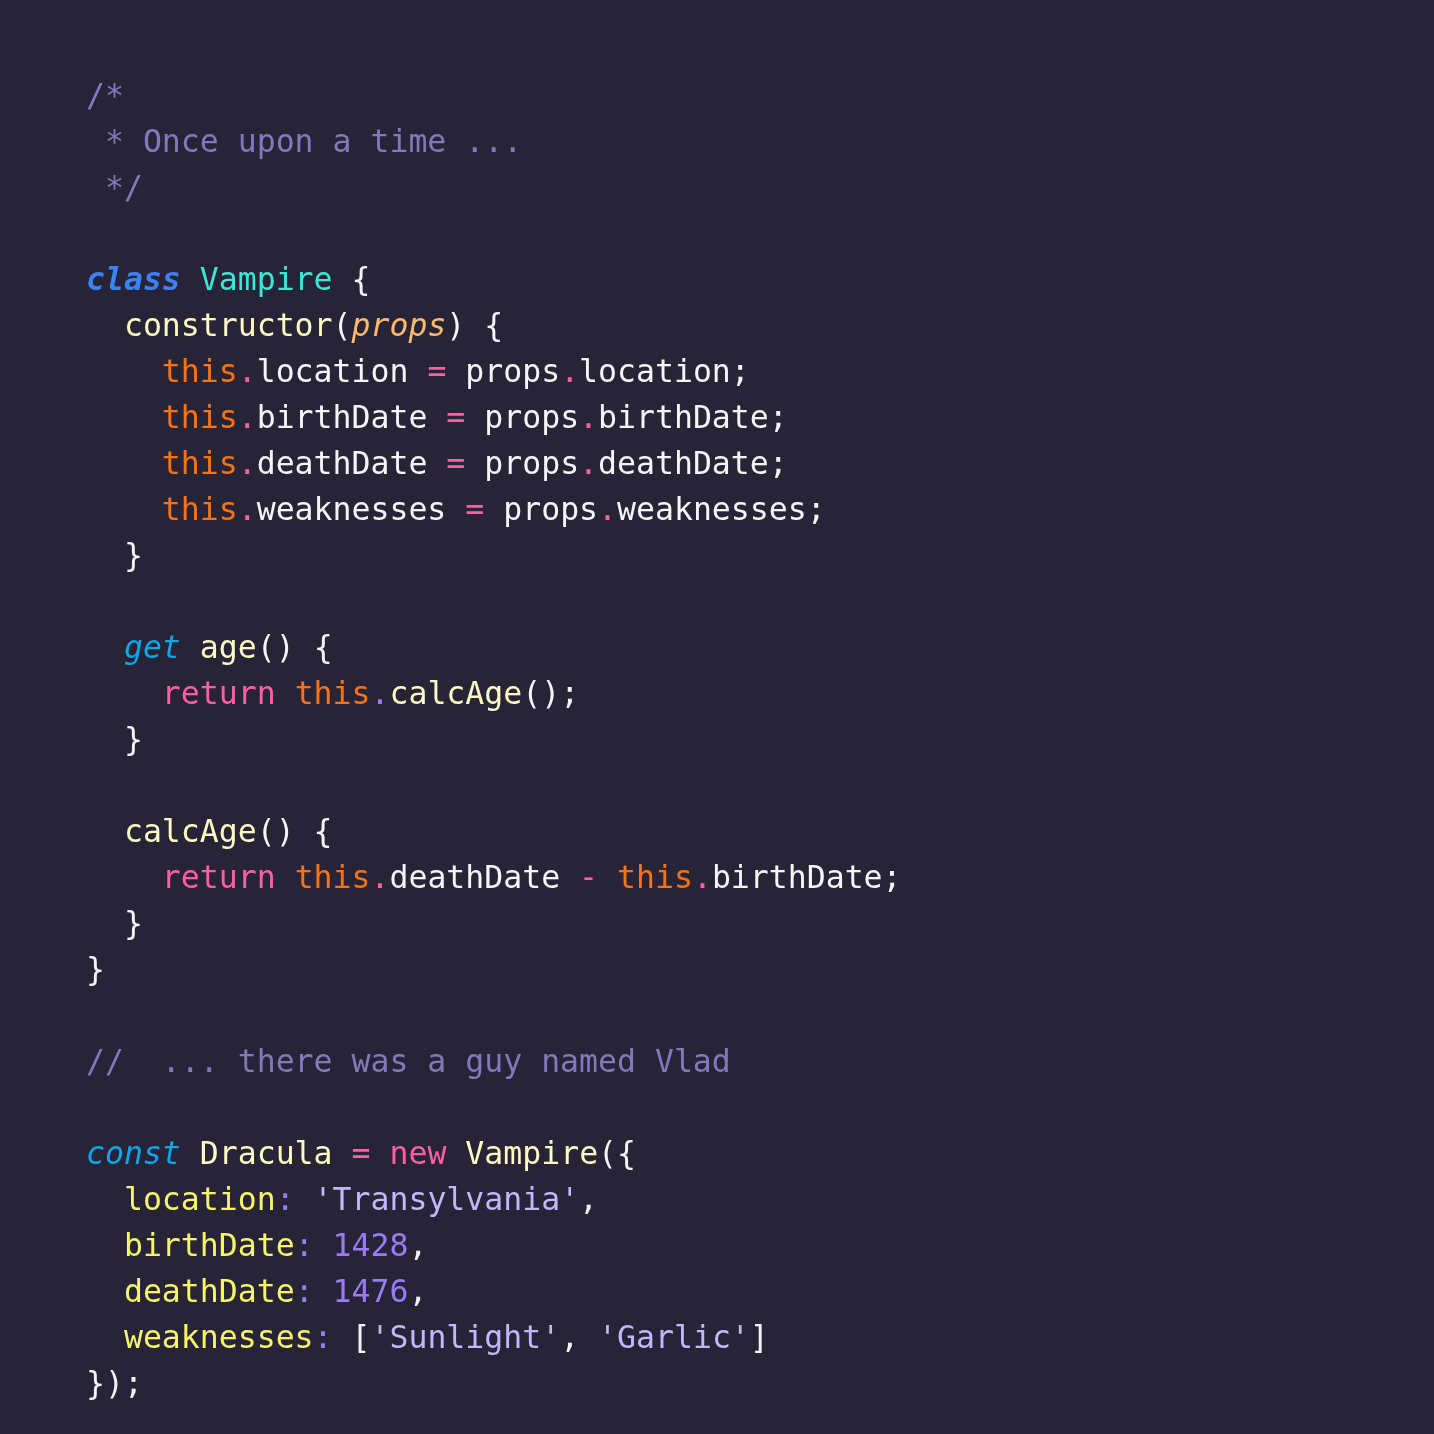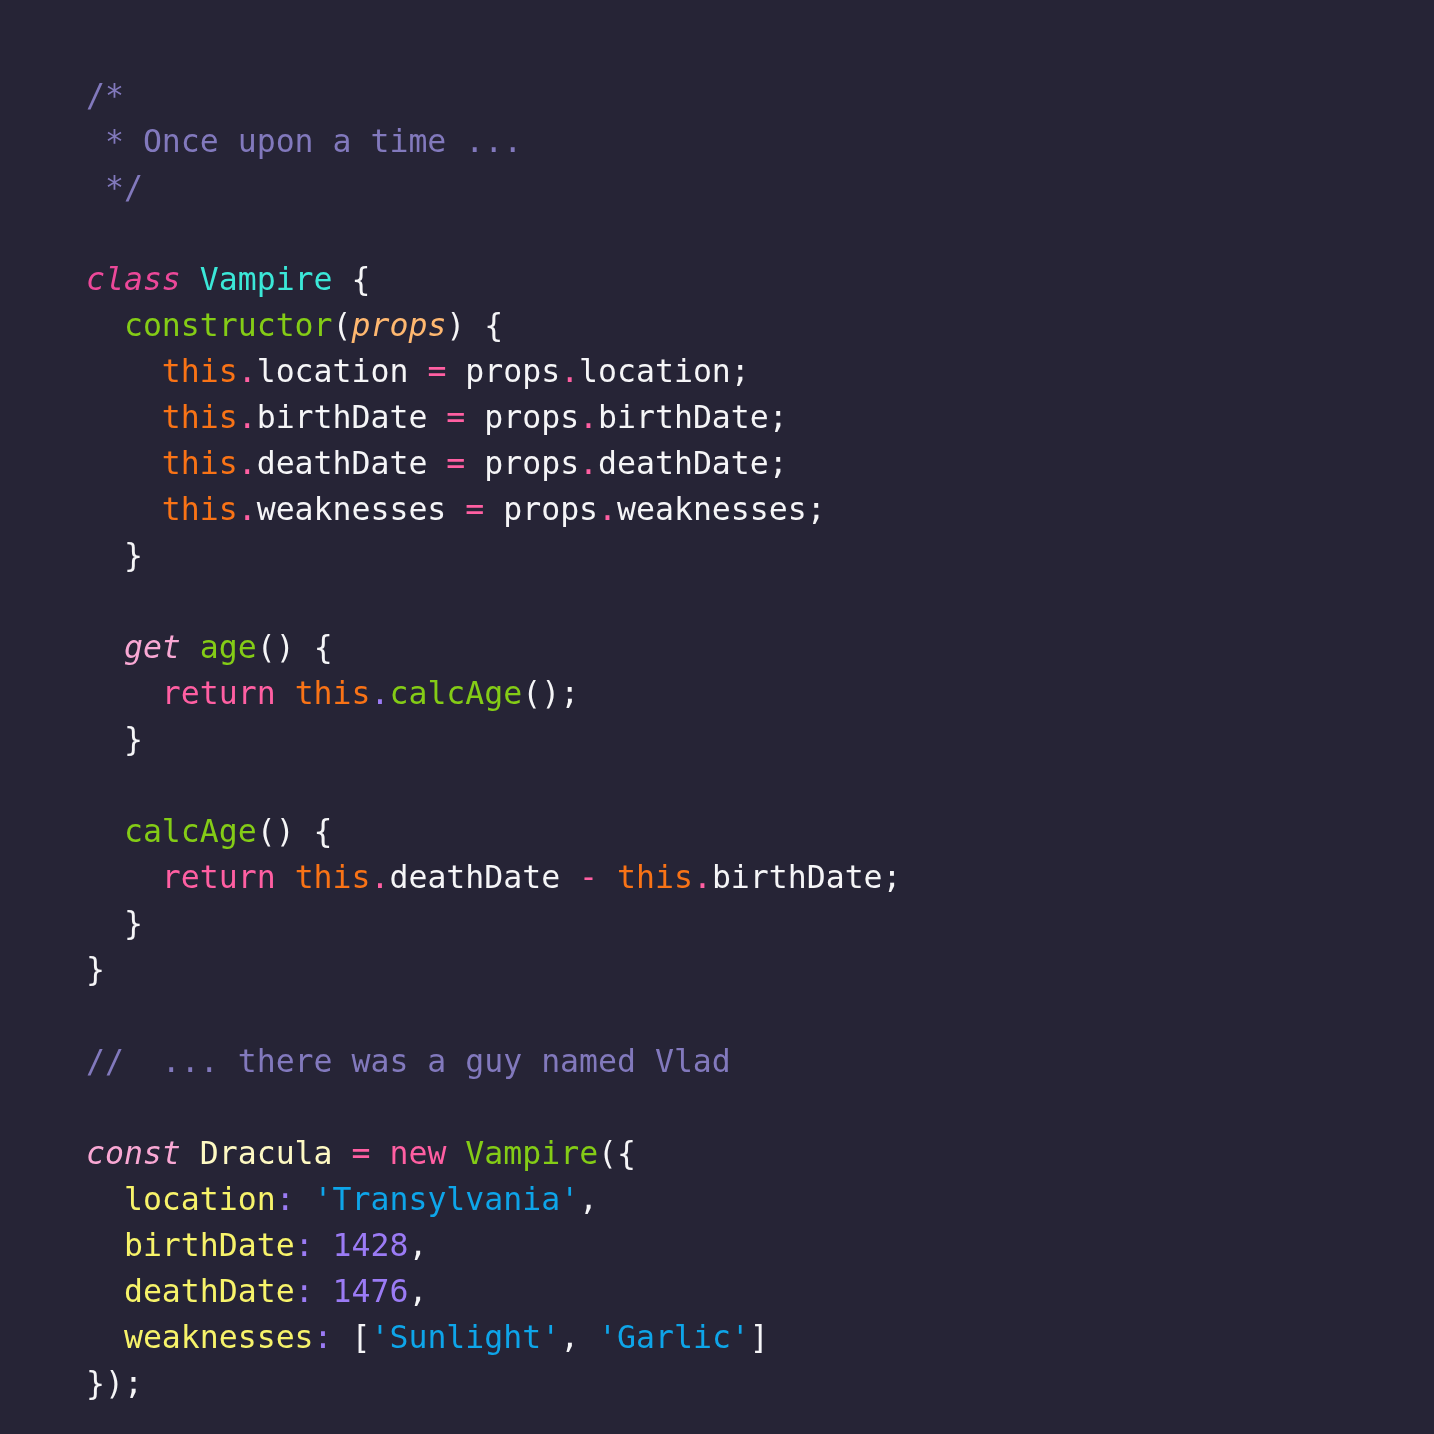--- a/index.html
+++ b/index.html
@@ -31,34 +31,34 @@
   .line {
     height: 46px;
     white-space: pre;
   }
   .line.blank {
     height: 46px;
   }
   
   .t-comment  { color: #8279bd; }
   .t-keyword  { color: #ff5fa2; margin-top: 44px; }
-  .t-kw-decl  { color: #f9a8d4; font-style: italic; }
-  .t-kw-class { color: #ec4899; font-style: italic; }
+  .t-kw-decl  { color: #0ea5e9; font-style: italic; }
+  .t-kw-class { color: #3b82f6; font-style: italic; font-weight: bold; }
   .t-class    { color: #3be8d8; }
-  .t-func     { color: #84cc16; }
+  .t-func     { color: #fef9c3; }
   .t-param    { color: #ffb870; font-style: italic; }
   .t-this     { color: #f97316; }
   .t-punct    { color: #f5f5f7; }
   .t-plain    { color: #fef9c3; }
   .t-op       { color: #ff5fa2; }
   .t-dot-pink { color: #ff5fa2; }
   .t-dot-purp { color: #9b7bf5; }
   .t-prop     { color: #f5f5f7; }
   .t-key      { color: #f7f36a; }
-  .t-string   { color: #0ea5e9; }
+  .t-string   { color: #c4b5fd; }
   .t-number   { color: #9b7bf5; }
   .t-colon    { color: #9b7bf5; }
 </style>
 </head>
 <body>
 
 <div id="code-surface">
   <pre class="code-block" id="code-block"><div class="line"><span class="t-comment">/*</span></div><div class="line"><span class="t-comment"> * Once upon a time ...</span></div><div class="line"><span class="t-comment"> */</span></div><div class="line blank">&nbsp;</div><div class="line"><span class="t-kw-class">class</span><span class="t-plain"> </span><span class="t-class">Vampire</span><span class="t-plain"> </span><span class="t-punct">{</span></div><div class="line"><span class="t-plain">  </span><span class="t-func">constructor</span><span class="t-punct">(</span><span class="t-param">props</span><span class="t-punct">)</span><span class="t-plain"> </span><span class="t-punct">{</span></div><div class="line"><span class="t-plain">    </span><span class="t-this">this</span><span class="t-dot-pink">.</span><span class="t-prop">location</span><span class="t-plain"> </span><span class="t-op">=</span><span class="t-plain"> </span><span class="t-prop">props</span><span class="t-dot-pink">.</span><span class="t-prop">location</span><span class="t-punct">;</span></div><div class="line"><span class="t-plain">    </span><span class="t-this">this</span><span class="t-dot-pink">.</span><span class="t-prop">birthDate</span><span class="t-plain"> </span><span class="t-op">=</span><span class="t-plain"> </span><span class="t-prop">props</span><span class="t-dot-pink">.</span><span class="t-prop">birthDate</span><span class="t-punct">;</span></div><div class="line"><span class="t-plain">    </span><span class="t-this">this</span><span class="t-dot-pink">.</span><span class="t-prop">deathDate</span><span class="t-plain"> </span><span class="t-op">=</span><span class="t-plain"> </span><span class="t-prop">props</span><span class="t-dot-pink">.</span><span class="t-prop">deathDate</span><span class="t-punct">;</span></div><div class="line"><span class="t-plain">    </span><span class="t-this">this</span><span class="t-dot-pink">.</span><span class="t-prop">weaknesses</span><span class="t-plain"> </span><span class="t-op">=</span><span class="t-plain"> </span><span class="t-prop">props</span><span class="t-dot-pink">.</span><span class="t-prop">weaknesses</span><span class="t-punct">;</span></div><div class="line"><span class="t-plain">  </span><span class="t-punct">}</span></div><div class="line blank">&nbsp;</div><div class="line"><span class="t-plain">  </span><span class="t-kw-decl">get</span><span class="t-plain"> </span><span class="t-func">age</span><span class="t-punct">()</span><span class="t-plain"> </span><span class="t-punct">{</span></div><div class="line"><span class="t-plain">    </span><span class="t-keyword">return</span><span class="t-plain"> </span><span class="t-this">this</span><span class="t-dot-purp">.</span><span class="t-func">calcAge</span><span class="t-punct">()</span><span class="t-punct">;</span></div><div class="line"><span class="t-plain">  </span><span class="t-punct">}</span></div><div class="line blank">&nbsp;</div><div class="line"><span class="t-plain">  </span><span class="t-func">calcAge</span><span class="t-punct">()</span><span class="t-plain"> </span><span class="t-punct">{</span></div><div class="line"><span class="t-plain">    </span><span class="t-keyword">return</span><span class="t-plain"> </span><span class="t-this">this</span><span class="t-dot-pink">.</span><span class="t-prop">deathDate</span><span class="t-plain"> </span><span class="t-op">-</span><span class="t-plain"> </span><span class="t-this">this</span><span class="t-dot-pink">.</span><span class="t-prop">birthDate</span><span class="t-punct">;</span></div><div class="line"><span class="t-plain">  </span><span class="t-punct">}</span></div><div class="line"><span class="t-punct">}</span></div><div class="line blank">&nbsp;</div><div class="line"><span class="t-comment">//  ... there was a guy named Vlad</span></div><div class="line blank">&nbsp;</div><div class="line"><span class="t-kw-decl">const</span><span class="t-plain"> </span><span class="t-plain">Dracula</span><span class="t-plain"> </span><span class="t-op">=</span><span class="t-plain"> </span><span class="t-keyword">new</span><span class="t-plain"> </span><span class="t-func">Vampire</span><span class="t-punct">({</span></div><div class="line"><span class="t-plain">  </span><span class="t-key">location</span><span class="t-colon">:</span><span class="t-plain"> </span><span class="t-string">'Transylvania'</span><span class="t-punct">,</span></div><div class="line"><span class="t-plain">  </span><span class="t-key">birthDate</span><span class="t-colon">:</span><span class="t-plain"> </span><span class="t-number">1428</span><span class="t-punct">,</span></div><div class="line"><span class="t-plain">  </span><span class="t-key">deathDate</span><span class="t-colon">:</span><span class="t-plain"> </span><span class="t-number">1476</span><span class="t-punct">,</span></div><div class="line"><span class="t-plain">  </span><span class="t-key">weaknesses</span><span class="t-colon">:</span><span class="t-plain"> </span><span class="t-punct">[</span><span class="t-string">'Sunlight'</span><span class="t-punct">, </span><span class="t-string">'Garlic'</span><span class="t-punct">]</span></div><div class="line"><span class="t-punct">});</span></div></pre>
 </div>
 

